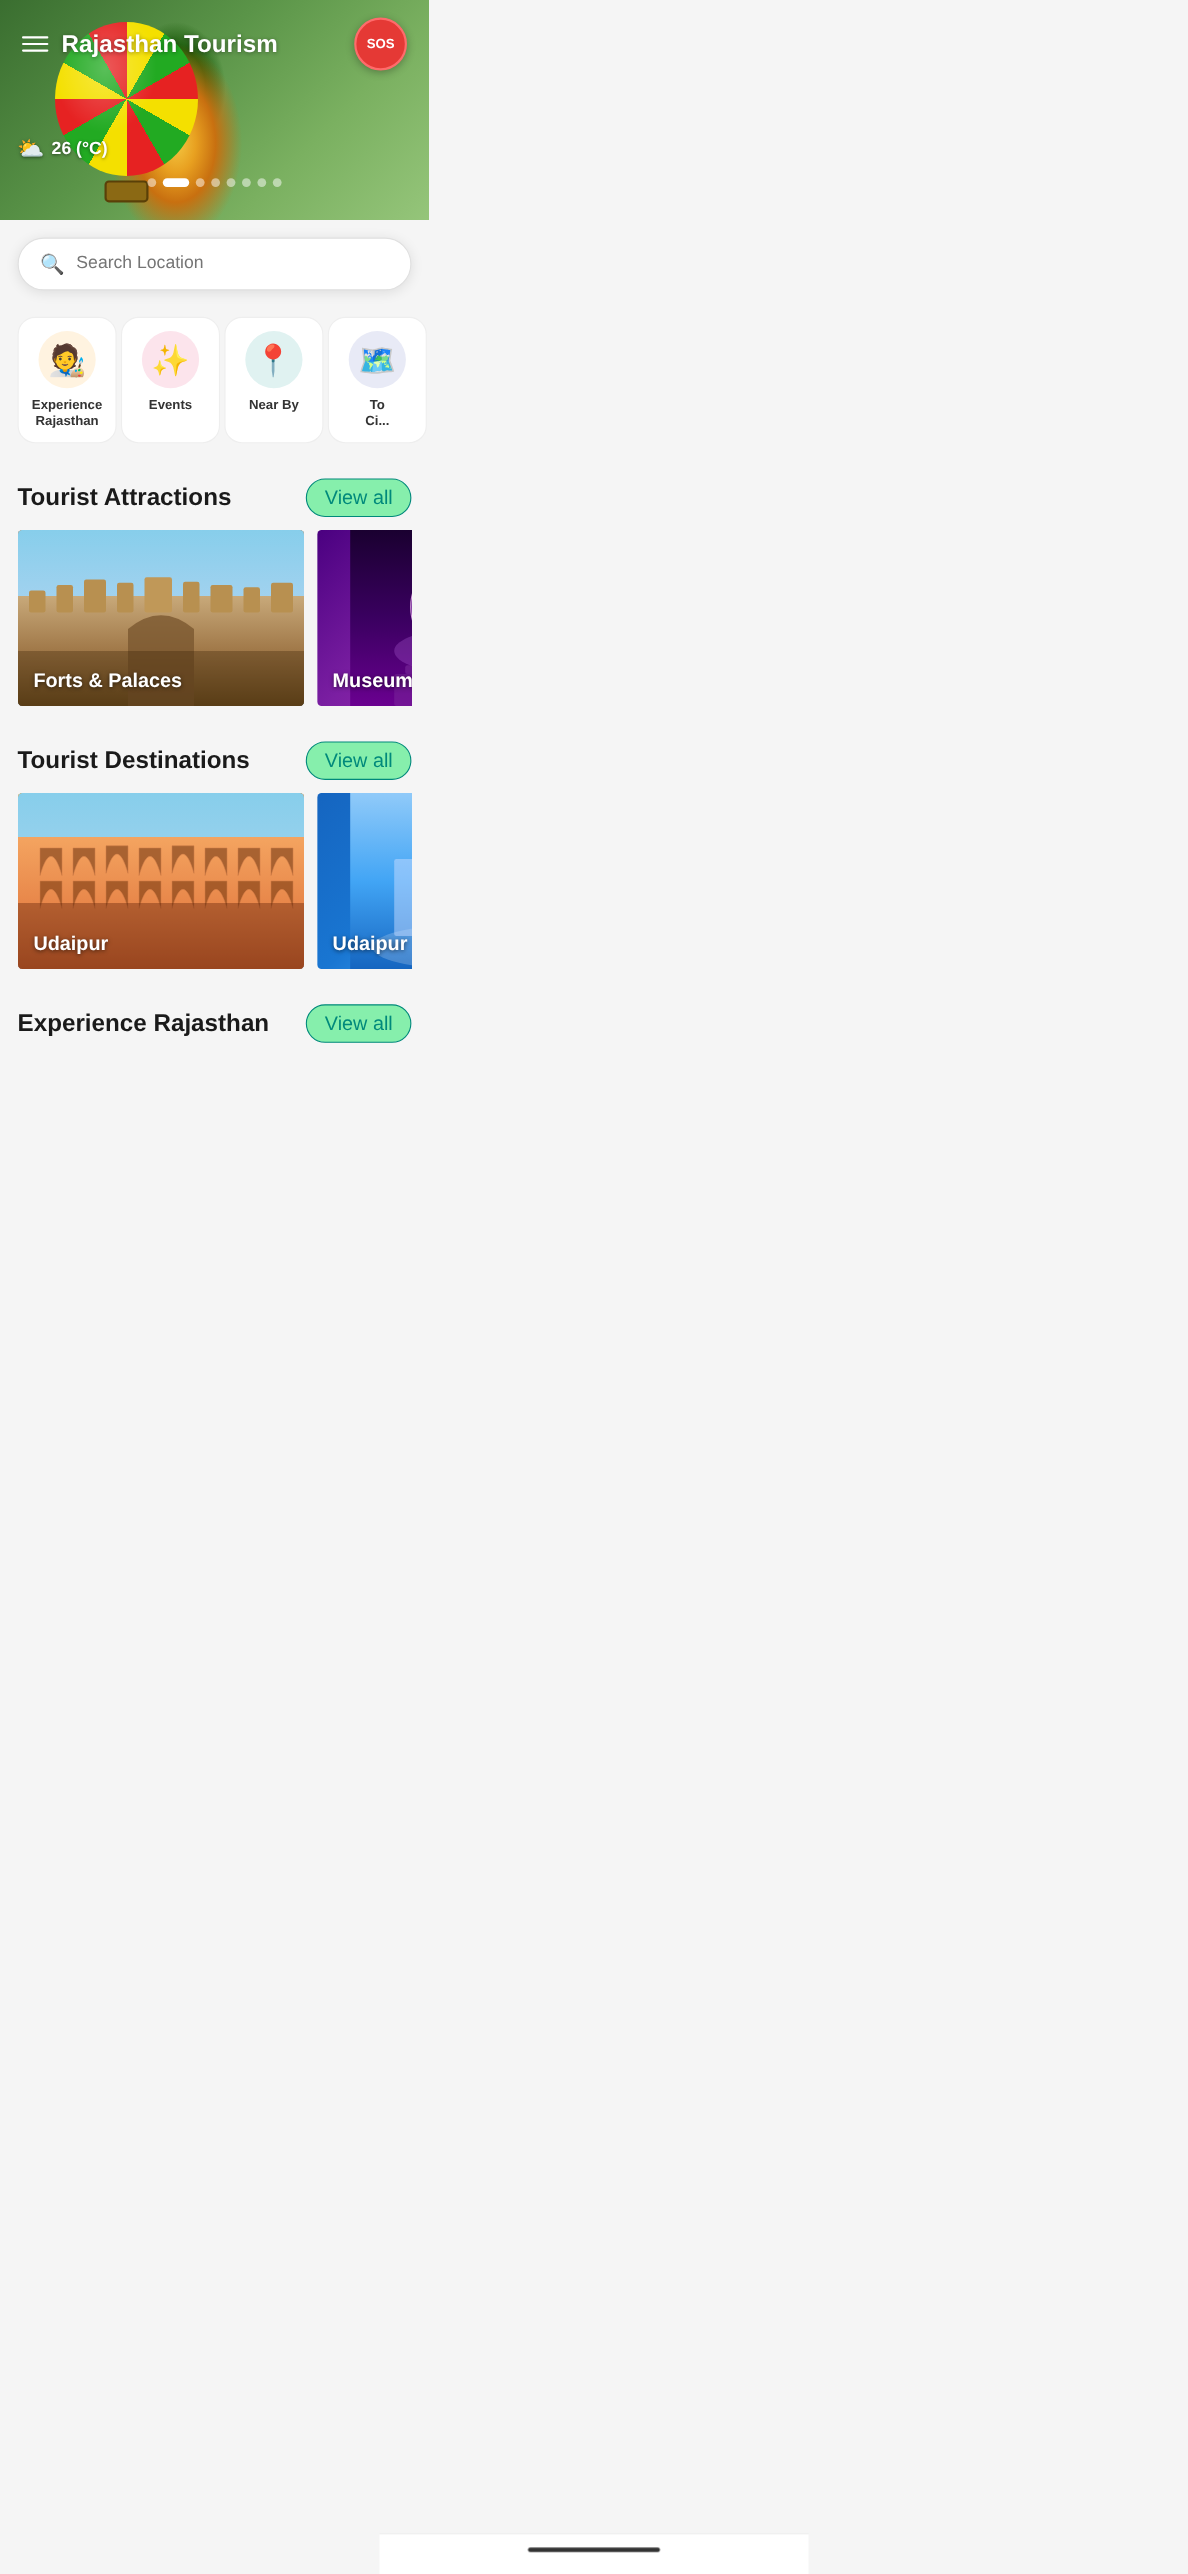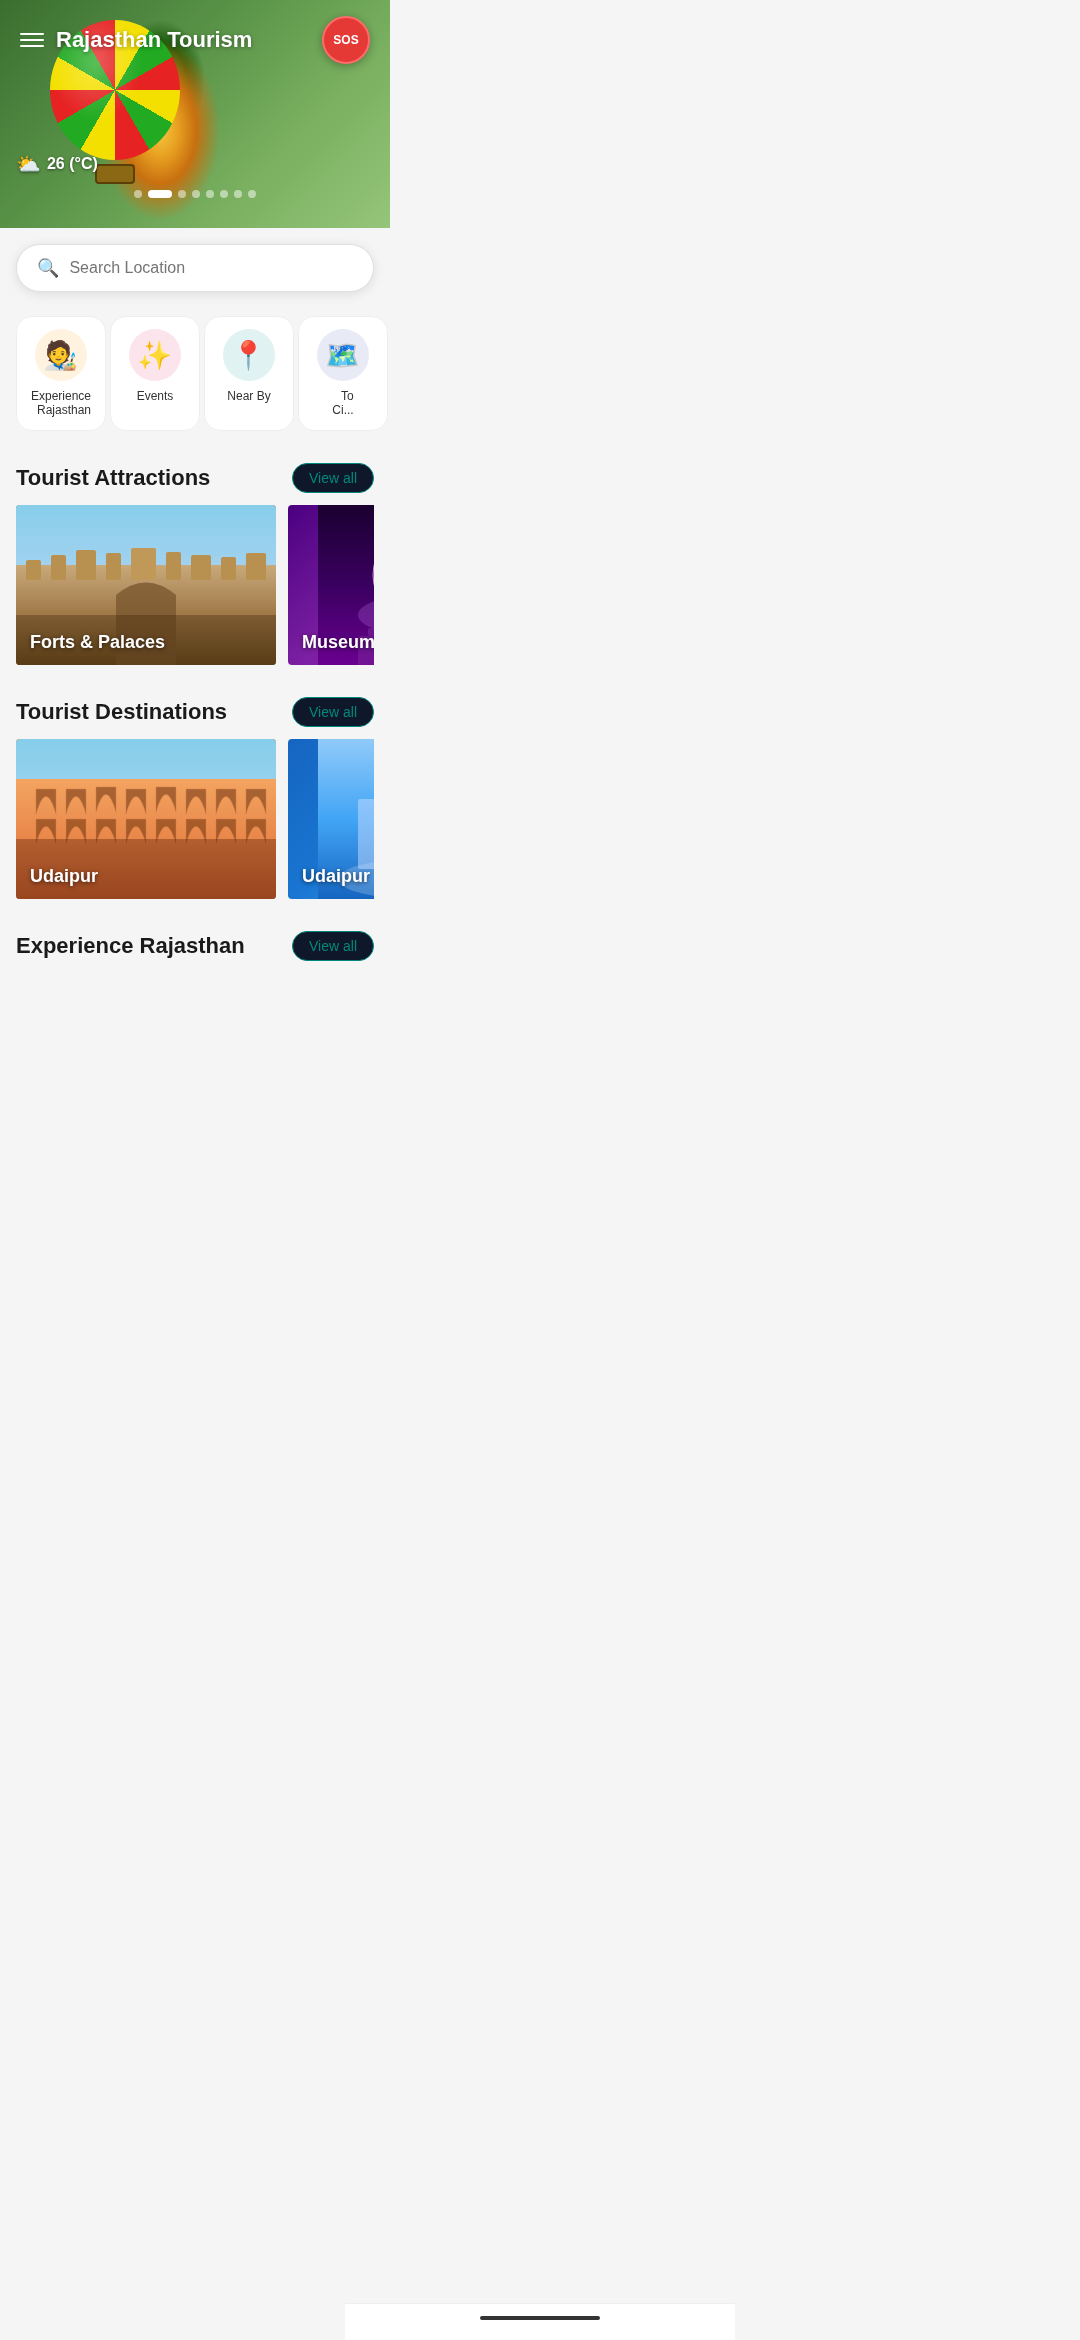--- a/index.html
+++ b/index.html
@@ -10,21 +10,21 @@
       min-height: 844px;
       font-family: -apple-system, BlinkMacSystemFont, 'Segoe UI', sans-serif;
       background: #f5f5f5;
       overflow-x: hidden;
     }
 
     
     .hero {
       position: relative;
       width: 100%;
-      height: 228px;
+      height: 200px;
       background: linear-gradient(180deg, #2d5a27 0%, #4a7c3f 30%, #6b9e5e 60%, #8eb87a 80%, #b5cfa0 100%);
       overflow: hidden;
     }
 
     .hero-bg {
       position: absolute;
       inset: 0;
       background: 
         radial-gradient(ellipse 120px 180px at 160px 130px, #f4c842 0%, #e8a020 15%, #c87010 30%, transparent 50%),
         radial-gradient(ellipse 90px 120px at 160px 80px, #2a7a1a 0%, #1a5a0a 30%, transparent 50%),
@@ -243,22 +243,22 @@
     }
 
     .category-icon.experience { background: #fff3e0; }
     .category-icon.events { background: #fce4ec; }
     .category-icon.nearby { background: #e0f2f1; }
     .category-icon.circuits { background: #e8eaf6; }
 
     .category-label {
       font-size: 12px;
       color: #333;
-      font-weight: 400;
-      text-align: right;
+      font-weight: 700;
+      text-align: center;
       line-height: 1.2;
     }
 
     
     .section {
       padding: 16px 16px 0;
     }
 
     .section-header {
       display: flex;
@@ -269,24 +269,24 @@
 
     .section-title {
       font-size: 22px;
       font-weight: 700;
       color: #1a1a1a;
     }
 
     .view-all-btn {
       border: 1.5px solid #00897b;
       color: #00897b;
-      background: #0f172a;
+      background: #86efac;
       border-radius: 20px;
       padding: 6px 16px;
-      font-size: 14px;
+      font-size: 18px;
       font-weight: 500;
       cursor: pointer;
     }
 
     
     .cards-row {
       display: flex;
       gap: 12px;
       overflow-x: auto;
       padding-bottom: 16px;

